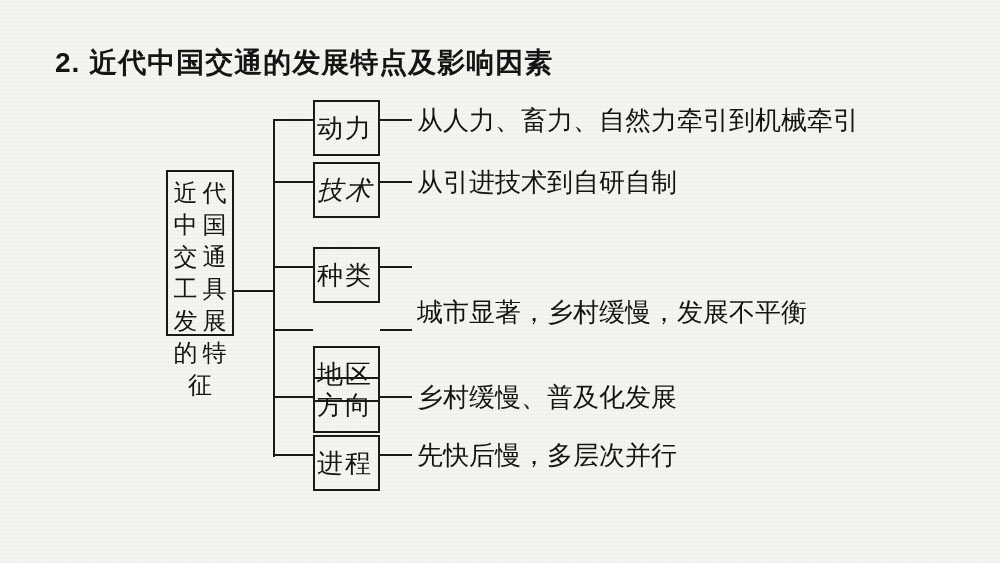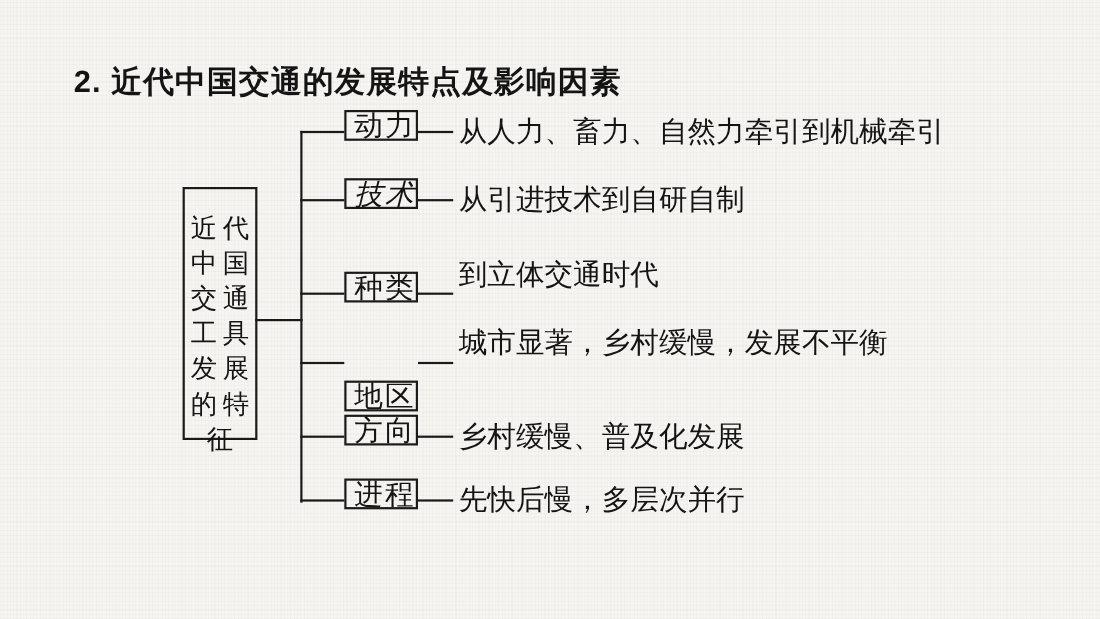--- a/index.html
+++ b/index.html
@@ -19,62 +19,62 @@
     background-color: var(--bg, #f6f5f1);
     background-image:
       repeating-linear-gradient(0deg, rgba(120,120,110,0.045) 0px, rgba(120,120,110,0.045) 1px, transparent 1px, transparent 4px),
       repeating-linear-gradient(90deg, rgba(120,120,110,0.03) 0px, rgba(120,120,110,0.03) 1px, transparent 1px, transparent 3px);
     color: var(--text, #141414);
   }
   .title {
     position: absolute;
     left: 55px;
     top: 44px;
-    margin: 12px;
+    margin: 0;
     font-family: "Liberation Sans", "DejaVu Sans", sans-serif;
     font-size: 28px;
     font-weight: 700;
     letter-spacing: 1px;
     color: var(--text, #141414);
     white-space: nowrap;
   }
   .line {
     position: absolute;
     background: var(--line, #1a1a1a);
   }
   .hline { height: 2px; }
   .vline { width: 2px; }
   .root-box {
     position: absolute;
     left: 166px;
     top: 170px;
     width: 68px;
-    height: 230px;
+    height: 166px;
     border: 2px solid var(--line, #1a1a1a);
     box-sizing: border-box;
-    padding-top: 19px;
+    padding-top: 5px;
     text-align: center;
   }
   .root-line {
     font-size: 24px;
     line-height: 32px;
     letter-spacing: 5px;
     text-indent: 5px;
     white-space: nowrap;
   }
   .node-box {
     position: absolute;
     left: 313px;
     width: 67px;
-    height: 28px;
+    height: 56px;
     border: 2px solid var(--line, #1a1a1a);
     box-sizing: border-box;
     display: flex;
     align-items: center;
-    justify-content: flex-end;
+    justify-content: flex-start;
   }
   .node-label {
     font-size: 26px;
     letter-spacing: 2px;
     text-indent: 2px;
     white-space: nowrap;
   }
   .branch-desc {
     position: absolute;
     left: 417px;
@@ -122,21 +122,20 @@
         <div class="line hline" style="left: 380px; top: 181px; width: 32px;"></div>
         <div class="branch-desc" style="top: 165.5px;">
           <div class="desc-line">从引进技术到自研自制</div>
         </div>
         <div class="line hline" style="left: 273px; top: 266px; width: 40px;"></div>
         <div class="node-box" style="top: 247px;">
           <span class="node-label">种类</span>
         </div>
         <div class="line hline" style="left: 380px; top: 266px; width: 32px;"></div>
         <div class="branch-desc" style="top: 234px;">
-          <div class="desc-line">到立体交通时代</div>
         </div>
         <div class="line hline" style="left: 273px; top: 329px; width: 40px;"></div>
         <div class="node-box" style="top: 310px; margin-top: 36px;">
           <span class="node-label">地区</span>
         </div>
         <div class="line hline" style="left: 380px; top: 329px; width: 32px;"></div>
         <div class="branch-desc" style="top: 296px;">
           <div class="desc-line">城市显著，乡村缓慢，发展不平衡</div>
         </div>
         <div class="line hline" style="left: 273px; top: 396px; width: 40px;"></div>

